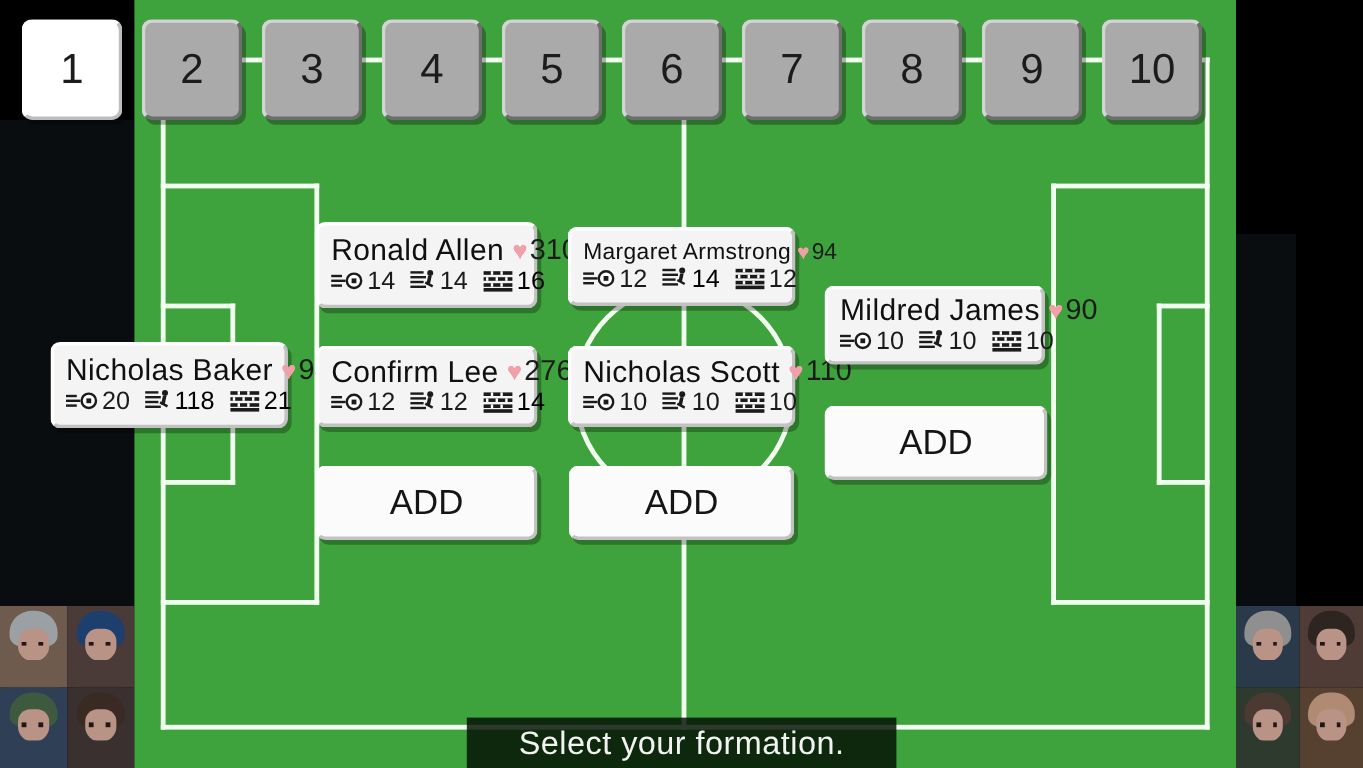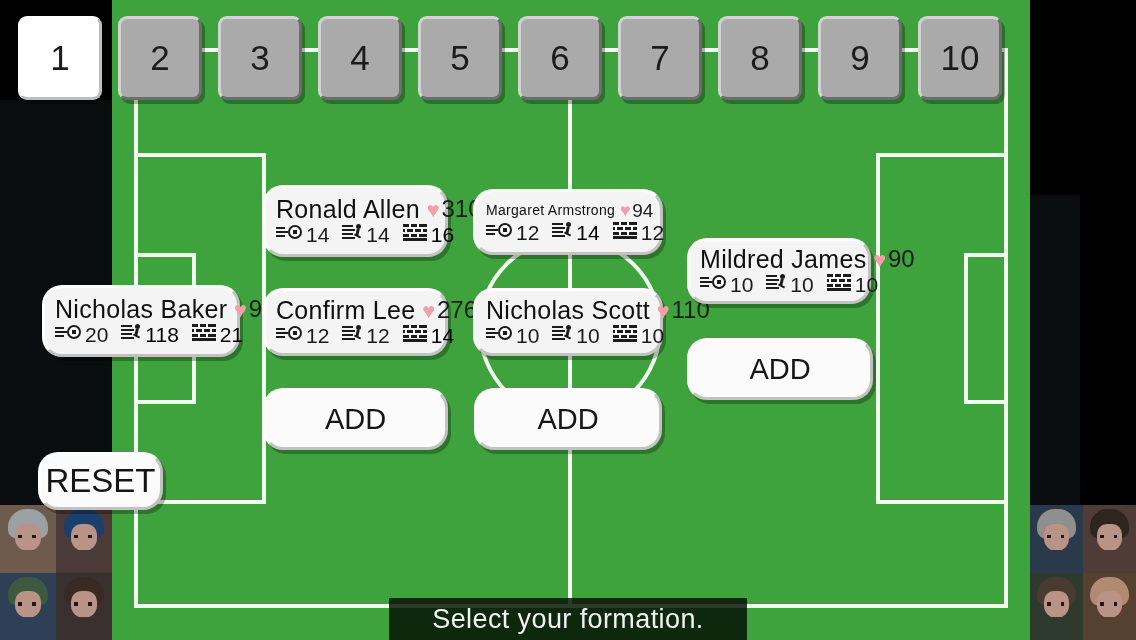--- a/index.html
+++ b/index.html
@@ -119,21 +119,21 @@
     border-bottom-color: #bdbdbd;
   }
 
   
   .raised {
     background: #f4f4f4;
     border-top: 3px solid #ffffff;
     border-left: 3px solid #ffffff;
     border-right: 3px solid #c2c2c2;
     border-bottom: 3px solid #c2c2c2;
-    border-radius: 20px;
+    border-radius: 8px;
     box-shadow: 3px 4px 0 rgba(0,0,0,0.28);
   }
 
   
   .player-card {
     position: absolute;
     z-index: 20;
     padding: 6px 10px 7px 10px;
     display: flex;
     flex-direction: column;
@@ -145,21 +145,21 @@
     align-items: center;
     justify-content: flex-start;
     white-space: nowrap;
     line-height: 1;
   }
   .pc-name {
     font-size: 25px;
     color: #101010;
     letter-spacing: 0.3px;
   }
-  .pc-name.small { font-size: 14px; }
+  .pc-name.small { font-size: 19px; }
   .heart {
     display: inline-block;
     margin: 0 2px 0 7px;
     font-size: 21px;
     color: #f0a0a8;
     text-shadow: 0 0 0 #f0a0a8;
     line-height: 1;
   }
   .heart.small { font-size: 17px; margin-left: 5px; }
   .pc-hp {
@@ -170,21 +170,21 @@
 
   .pc-stats {
     display: flex;
     align-items: center;
     white-space: nowrap;
     line-height: 1;
     gap: 2px;
   }
   .stat {
     display: inline-flex;
-    align-items: flex-start;
+    align-items: center;
     gap: 4px;
     margin-right: 11px;
   }
   .stat:last-child { margin-right: 0; }
   .stat-val {
     font-size: 21px;
     color: #1b1b1b;
     min-width: 10px;
   }
   .stat-val.hi { color: #000000; }
@@ -688,19 +688,18 @@
           </span>
           <span class="stat-val">10</span>
         </span>
       </div>
     </div>
 
   <div class="btn btn-add raised" style="left:263px; top:388px; width:185px; height:62px;">ADD</div>
   <div class="btn btn-add raised" style="left:474px; top:388px; width:188px; height:62px;">ADD</div>
   <div class="btn btn-add raised" style="left:687px; top:338px; width:186px; height:62px;">ADD</div>
 
-  <div class="btn raised" id="btn-reset" style="left:38px;  top:452px; width:125px; height:58px;">RESET</div>
 
   <div id="banner">
     <span>Select your formation.</span>
   </div>
 
 </div>
 
 </body></html>

